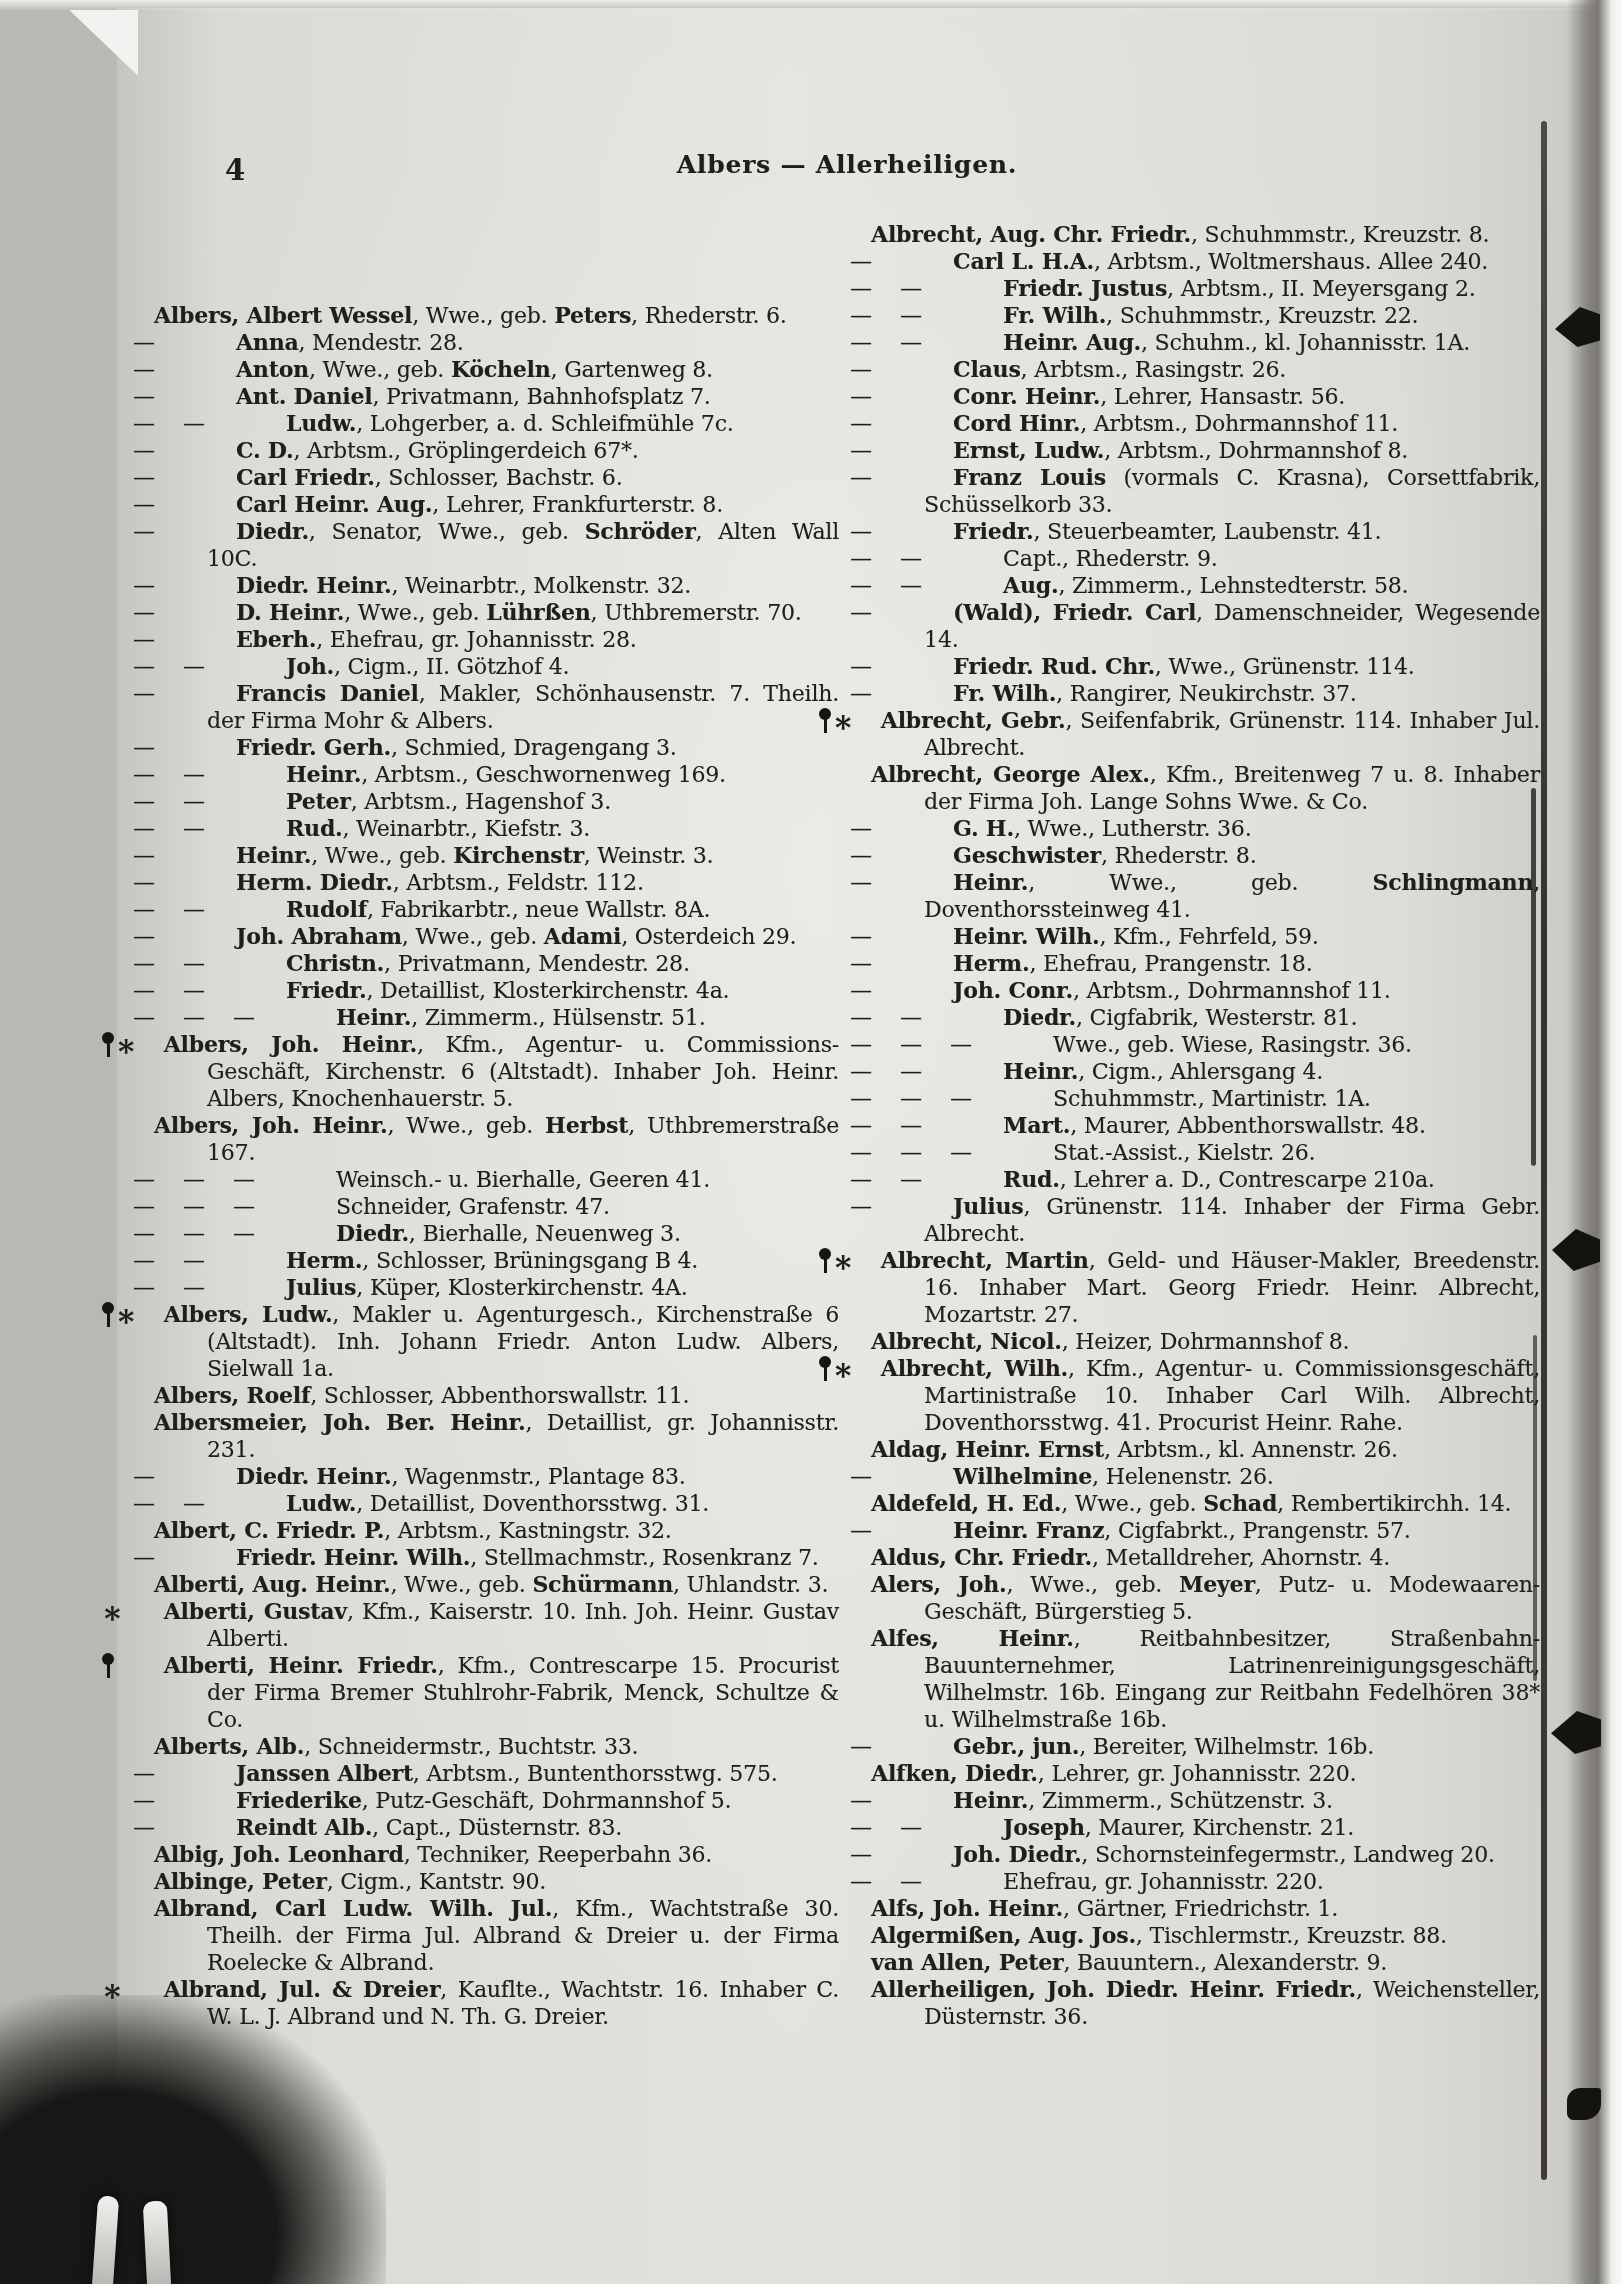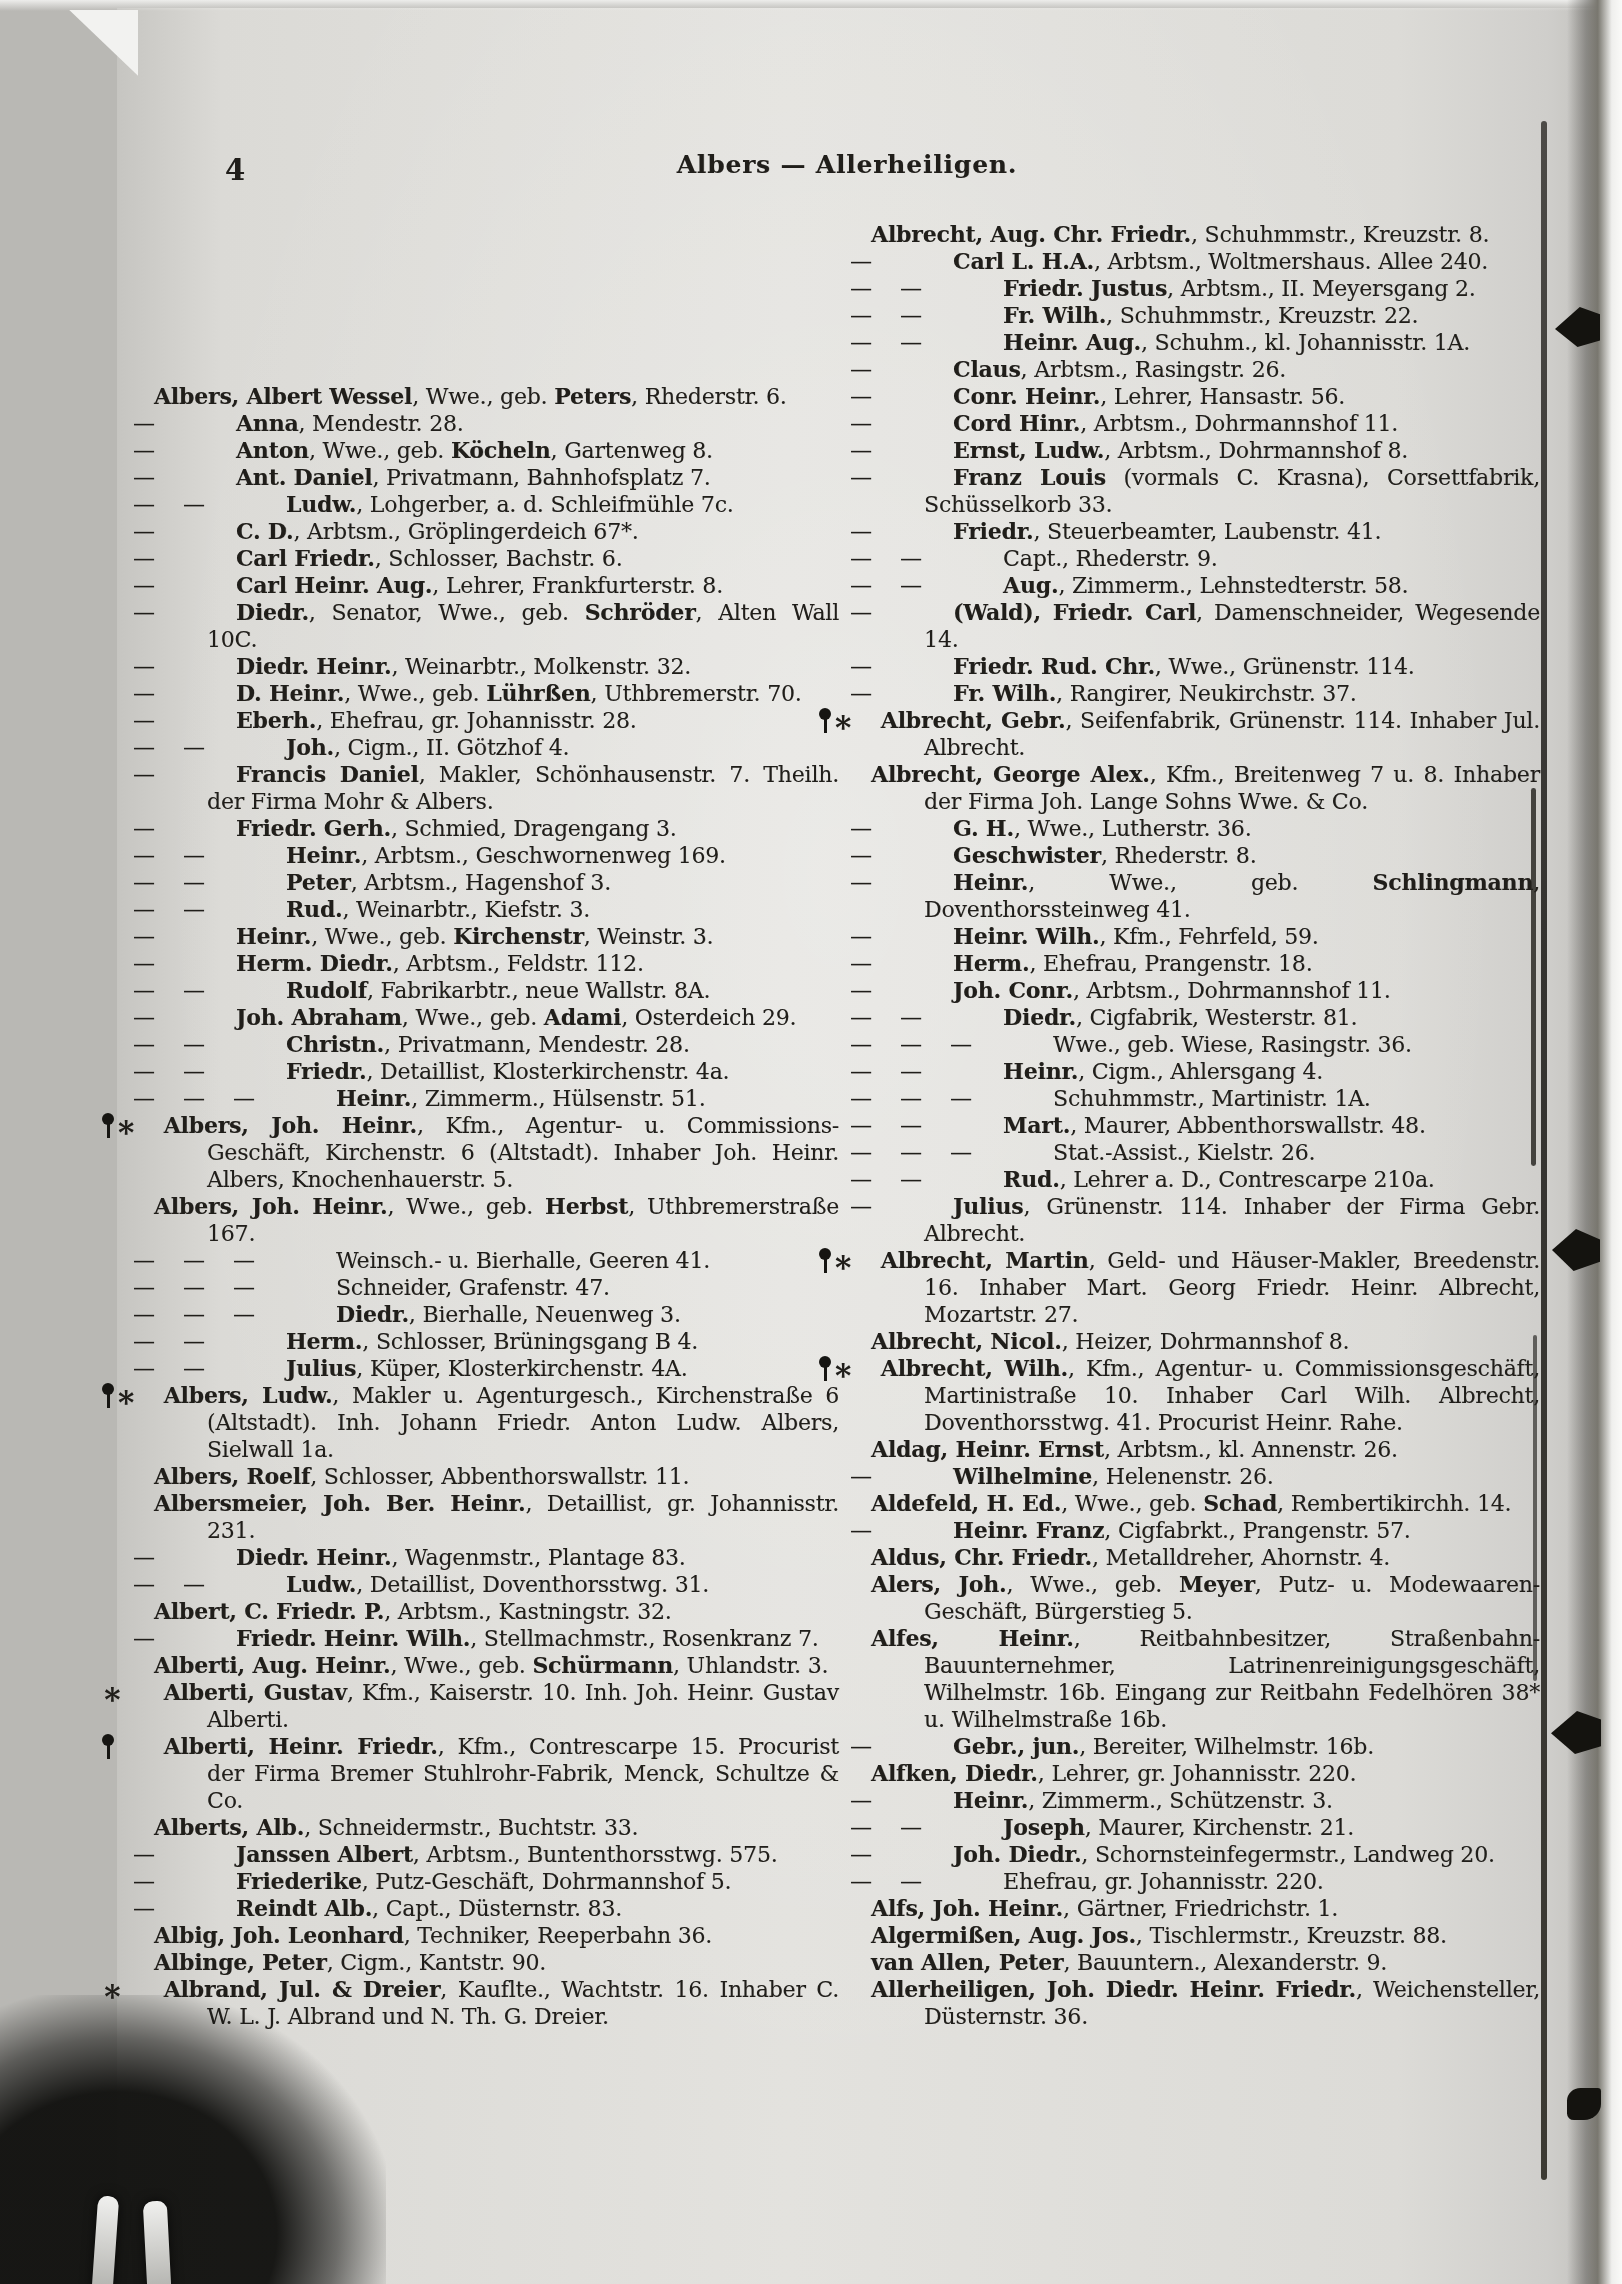--- a/index.html
+++ b/index.html
@@ -119,20 +119,21 @@
           <p class="entry"><span class="sp"></span><span class="dash">—</span><b>Friedr. Heinr. Wilh.</b><span>, Stellmachmstr., Rosenkranz 7.</span></p>
           <p class="entry"><b>Alberti, Aug. Heinr.</b><span>, Wwe., geb. </span><b>Schürmann</b><span>, Uhlandstr. 3.</span></p>
           <p class="entry"><span class="marker"><span class="star">*</span></span><b>Alberti, Gustav</b><span>, Kfm., Kaiserstr. 10. Inh. Joh. Heinr. Gustav Alberti.</span></p>
           <p class="entry"><span class="marker"><span class="glyph-glass"></span></span><b>Alberti, Heinr. Friedr.</b><span>, Kfm., Contrescarpe 15. Procurist der Firma Bremer Stuhlrohr-Fabrik, Menck, Schultze &amp; Co.</span></p>
           <p class="entry"><b>Alberts, Alb.</b><span>, Schneidermstr., Buchtstr. 33.</span></p>
           <p class="entry"><span class="sp"></span><span class="dash">—</span><b>Janssen Albert</b><span>, Arbtsm., Buntenthorsstwg. 575.</span></p>
           <p class="entry"><span class="sp"></span><span class="dash">—</span><b>Friederike</b><span>, Putz-Geschäft, Dohrmannshof 5.</span></p>
           <p class="entry"><span class="sp"></span><span class="dash">—</span><b>Reindt Alb.</b><span>, Capt., Düsternstr. 83.</span></p>
           <p class="entry"><b>Albig, Joh. Leonhard</b><span>, Techniker, Reeperbahn 36.</span></p>
           <p class="entry"><b>Albinge, Peter</b><span>, Cigm., Kantstr. 90.</span></p>
+          <p class="entry"><b>Albrand, Carl Ludw. Wilh. Jul.</b><span>, Kfm., Wachtstraße 30. Theilh. der Firma Jul. Albrand &amp; Dreier u. der Firma Roelecke &amp; Albrand.</span></p>
           <p class="entry"><span class="marker"><span class="star">*</span></span><b>Albrand, Jul. &amp; Dreier</b><span>, Kauflte., Wachtstr. 16. Inhaber C. W. L. J. Albrand und N. Th. G. Dreier.</span></p>
         </div>
       <div class="divider"></div>
       <div class="col col-right" id="col-right">
           <p class="entry"><b>Albrecht, Aug. Chr. Friedr.</b><span>, Schuhmmstr., Kreuzstr. 8.</span></p>
           <p class="entry"><span class="sp"></span><span class="dash">—</span><b>Carl L. H.A.</b><span>, Arbtsm., Woltmershaus. Allee 240.</span></p>
           <p class="entry"><span class="sp"></span><span class="dash">—</span><span class="dash">—</span><b>Friedr. Justus</b><span>, Arbtsm., II. Meyersgang 2.</span></p>
           <p class="entry"><span class="sp"></span><span class="dash">—</span><span class="dash">—</span><b>Fr. Wilh.</b><span>, Schuhmmstr., Kreuzstr. 22.</span></p>
           <p class="entry"><span class="sp"></span><span class="dash">—</span><span class="dash">—</span><b>Heinr. Aug.</b><span>, Schuhm., kl. Johannisstr. 1A.</span></p>
           <p class="entry"><span class="sp"></span><span class="dash">—</span><b>Claus</b><span>, Arbtsm., Rasingstr. 26.</span></p>

